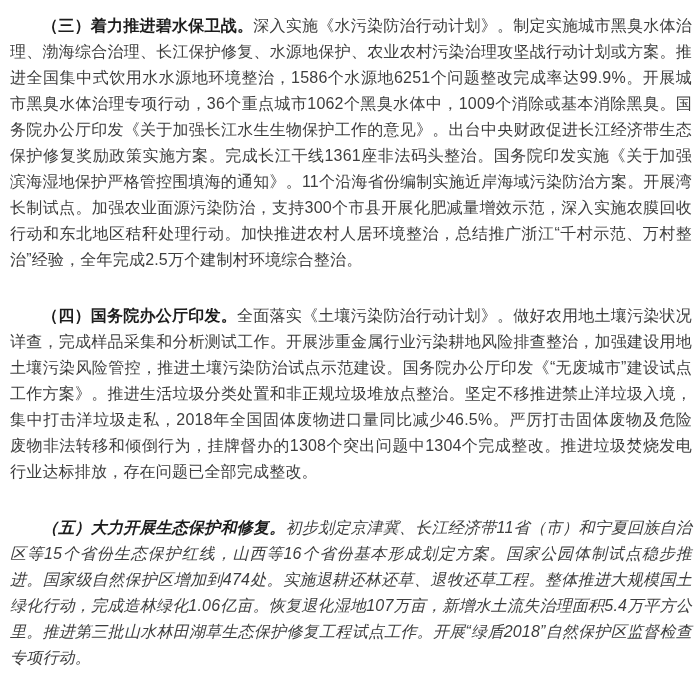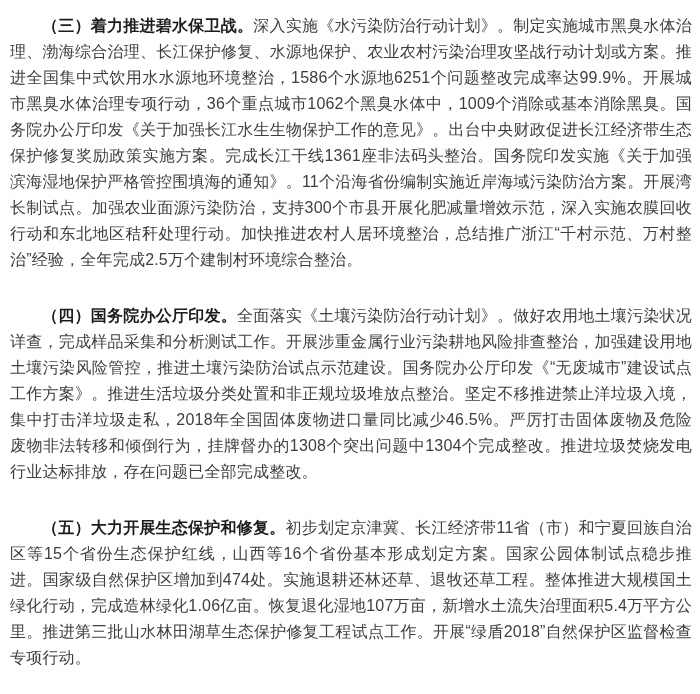--- a/index.html
+++ b/index.html
@@ -23,20 +23,21 @@
     text-align: justify;
     text-justify: inter-ideograph;
     letter-spacing: 0.2px;
   }
   .para {
     margin: 0 0 30px 0;
     text-indent: 2em;
   }
   .para:last-child {
     margin-bottom: 12px;
+    font-style: italic;
   }
   .para-heading {
     font-weight: bold;
     color: #1c1c1c;
   }
   .para-body {
     color: #3e3e3e;
   }
 </style>
 </head>

